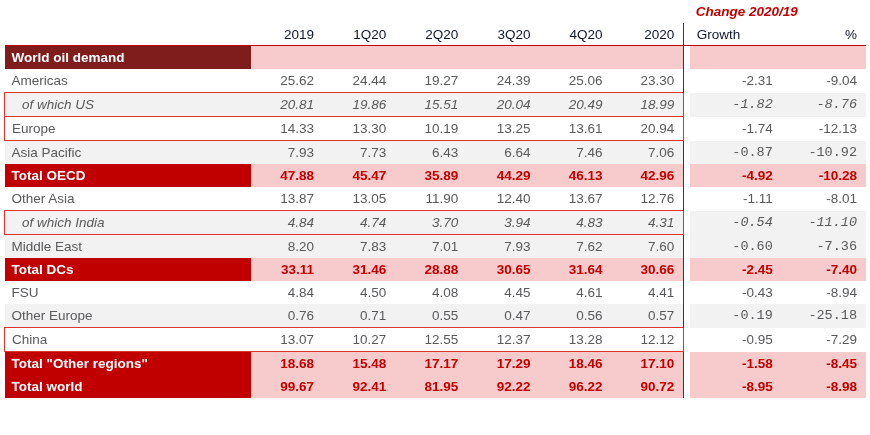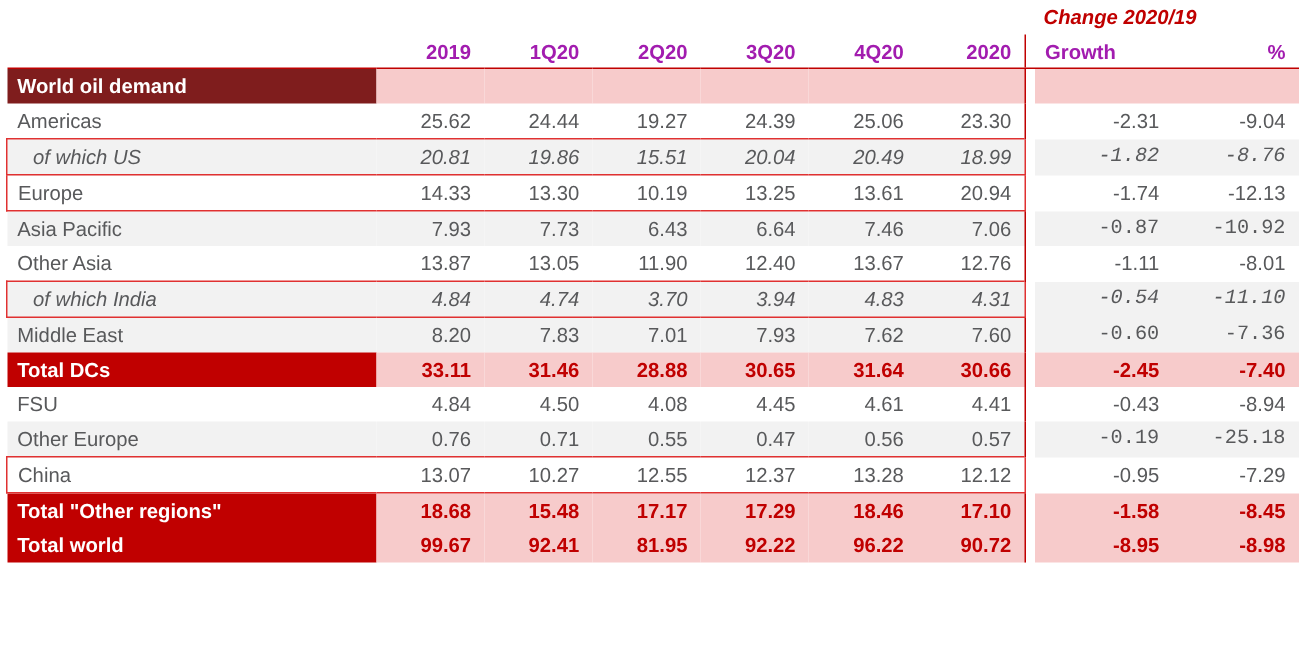--- a/index.html
+++ b/index.html
@@ -52,22 +52,22 @@
   .hdr-title {
     color: #c00000;
     font-weight: bold;
     font-style: italic;
     font-size: 13.5px;
     text-align: left;
     padding-left: 6px;
     height: 19px;
   }
   .hdr-row td {
-    color: #a21caf;
-    font-weight: bold;
+    color: #0f172a;
+    font-weight: normal;
     font-size: 13.5px;
     height: 22px;
     border-bottom: 1.5px solid #c00000;
   }
   .hdr-row td.lbl { border-bottom: 1.5px solid #c00000; }
 
   
   .r-plain td { color: #58595b; }
   .r-shade td { background: #f2f2f2; margin-left: 28px; }
   .r-shade td.chg, .r-shade td.pct { background: #f2f2f2; font-family: Liberation Mono, monospace; }
@@ -213,20 +213,32 @@
           <td class="num">7.93</td>
           <td class="num">7.73</td>
           <td class="num">6.43</td>
           <td class="num">6.64</td>
           <td class="num">7.46</td>
           <td class="num last-num">7.06</td>
           <td class="gap"></td>
           <td class="num chg">-0.87</td>
           <td class="num pct">-10.92</td>
         </tr>
+        <tr class="r-total">
+          <td class="lbl">Total OECD</td>
+          <td class="num">47.88</td>
+          <td class="num">45.47</td>
+          <td class="num">35.89</td>
+          <td class="num">44.29</td>
+          <td class="num">46.13</td>
+          <td class="num last-num">42.96</td>
+          <td class="gap"></td>
+          <td class="num chg">-4.92</td>
+          <td class="num pct">-10.28</td>
+        </tr>
         <tr class="r-plain">
           <td class="lbl">Other Asia</td>
           <td class="num">13.87</td>
           <td class="num">13.05</td>
           <td class="num">11.90</td>
           <td class="num">12.40</td>
           <td class="num">13.67</td>
           <td class="num last-num">12.76</td>
           <td class="gap"></td>
           <td class="num chg">-1.11</td>

